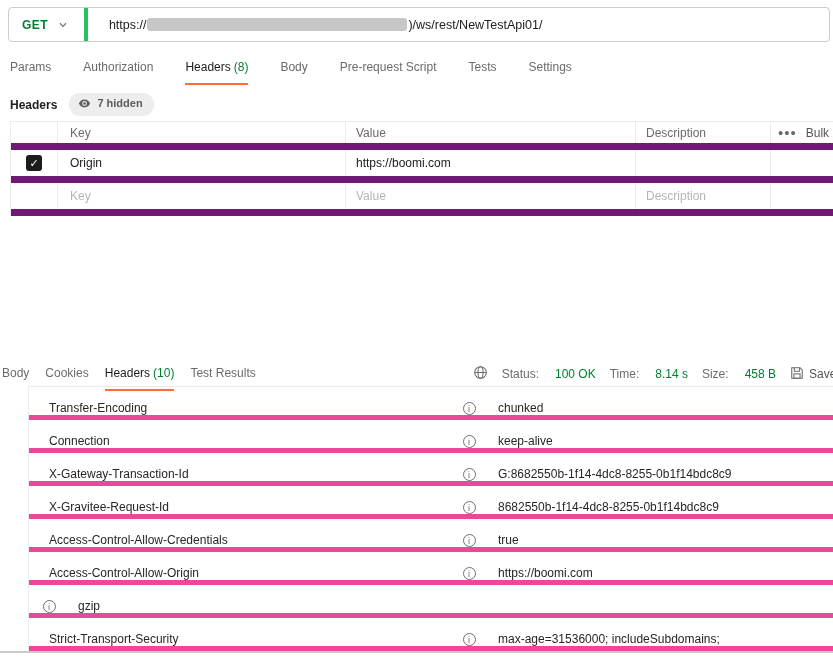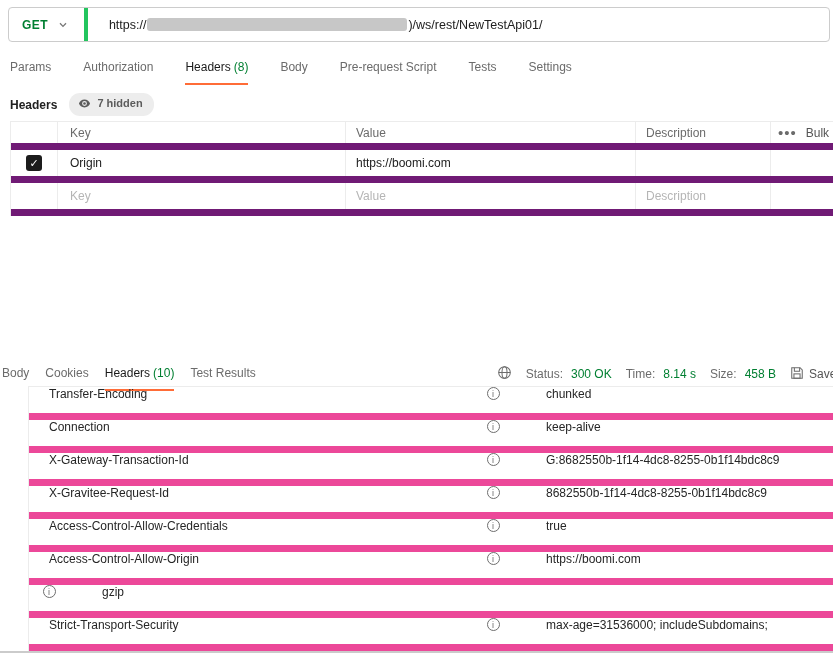--- a/index.html
+++ b/index.html
@@ -48,30 +48,30 @@
   .dots { color:#6b6b6b; font-size:15px; letter-spacing:1px; line-height:1; cursor:pointer; }
   .bulk { color:#555; cursor:pointer; }
   .placeholder { color:#b5b5b5; }
   .checkbox { width:16px; height:16px; background:#1c1c1c; border-radius:3px; color:#fff;
     font-size:11px; line-height:16px; text-align:center; cursor:pointer; }
 
   
   .resp-bar { position:absolute; top:365px; left:0; right:0; display:flex; align-items:flex-end; font-size:12px; }
   .resp-tabs { display:flex; gap:16px; padding-left:2px; color:#6b6b6b; }
   .resp-meta { margin-left:auto; display:flex; align-items:center; gap:14px; padding-bottom:8px; white-space:nowrap; font-size:12px; }
-  .pair { display:flex; gap:8px; }
+  .pair { display:flex; gap:16px; }
   .m-label { color:#6b6b6b; }
   .m-value { color:#007f31; }
   .save-wrap { display:flex; align-items:center; gap:5px; color:#555; cursor:pointer; }
   .save-label { display:inline-block; width:24px; overflow:hidden; white-space:nowrap; }
 
   
   .resp-table { position:absolute; top:386px; left:28px; right:0;
     border-top:1px solid #ececec; border-left:1px solid #ececec; font-size:12px; }
-  .resp-row { display:flex; height:33px; align-items:flex-start; border-bottom:7px solid #ec4899;gap:24px; }
+  .resp-row { display:flex; height:33px; align-items:flex-end; border-bottom:5px solid #ec4899; }
   .rh-name { flex:0 0 420px; padding-left:20px; color:#262626; }
   .rh-info { flex:0 0 40px; display:flex; align-items:center; justify-content:center; }
   .rh-value { flex:1; padding-left:9px; color:#262626; }
   .info-circle { width:13px; height:13px; border:1px solid #6e6e6e; border-radius:50%;
     display:inline-flex; align-items:center; justify-content:center; font-size:9px;
     color:#6e6e6e; cursor:pointer; }
 
   .bottom-line { position:absolute; top:651px; left:0; right:0; height:2px; background:#cbcbcb; }
 </style>
 </head>
@@ -157,21 +157,21 @@
   <div class="resp-meta">
     <span>
       <svg width="15" height="15" viewBox="0 0 16 16" fill="none" stroke="#6b6b6b" stroke-width="1.1">
           <circle cx="8" cy="8" r="6.2"></circle>
           <ellipse cx="8" cy="8" rx="2.7" ry="6.2"></ellipse>
           <path d="M1.8 8h12.4"></path>
         </svg>
     </span>
     <span class="pair">
       <span class="m-label">Status:</span>
-      <span class="m-value">300 OK</span>
+      <span class="m-value">100 OK</span>
     </span>
     <span class="pair">
       <span class="m-label">Time:</span>
       <span class="m-value">8.14 s</span>
     </span>
     <span class="pair">
       <span class="m-label">Size:</span>
       <span class="m-value">458 B</span>
     </span>
     <span class="save-wrap">

